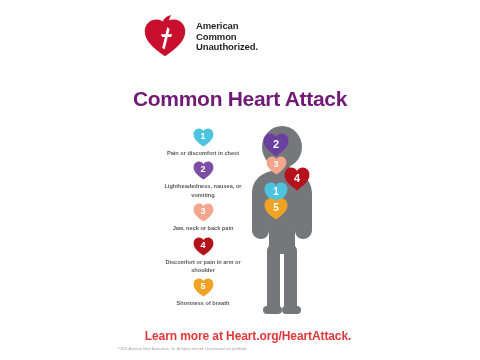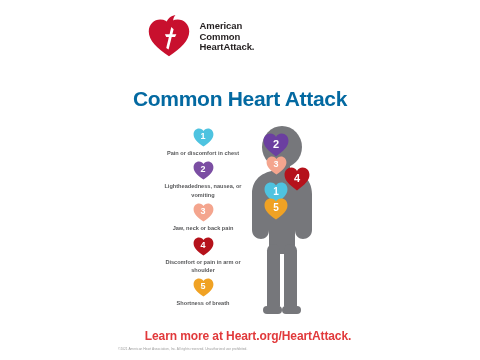--- a/index.html
+++ b/index.html
@@ -46,21 +46,21 @@
     letter-spacing: -0.1px;
   }
 
   
   .title {
     position: absolute;
     top: 72px;
     left: 0;
     width: 480px;
     text-align: center;
-    color: #0369a1;
+    color: #701a75;
     font-size: 21px;
     font-weight: bold;
     line-height: 1.22;
     letter-spacing: -0.3px;
   }
   .title .line { display: block; }
 
   
   .stage {
     position: absolute;
@@ -190,21 +190,21 @@
 <div class="logo-lockup">
   <svg class="logo-mark" viewBox="0 0 100 100" aria-hidden="true">
     <path d="M50 92 C24 74 6 58 6 38 C6 22 18 12 31 12 C40 12 47 16 50 22 C53 16 60 12 69 12 C82 12 94 22 94 38 C94 58 76 74 50 92 Z" fill="#c8102e"></path>
     <path d="M44 20 C46 10 54 4 64 2 C58 10 58 16 62 22 C66 16 72 14 77 15 C70 22 70 30 63 36 C57 41 49 38 46 32 C44 28 43 24 44 20 Z" fill="#c8102e"></path>
     <path d="M55 28 L60 33 L49 77 L44 74 Z" fill="#ffffff"></path>
     <path d="M41 44 L66 44 L63 50 L44 50 Z" fill="#ffffff"></path>
   </svg>
   <div class="logo-words">
     <span>American</span>
     <span>Common</span>
-    <span>HeartAttack.</span>
+    <span>Unauthorized.</span>
   </div>
 </div>
 
 <h1 class="title">
   <span class="line">Common Heart Attack</span>
 </h1>
 
 <div class="stage">
 
   <div class="symptom-list">

